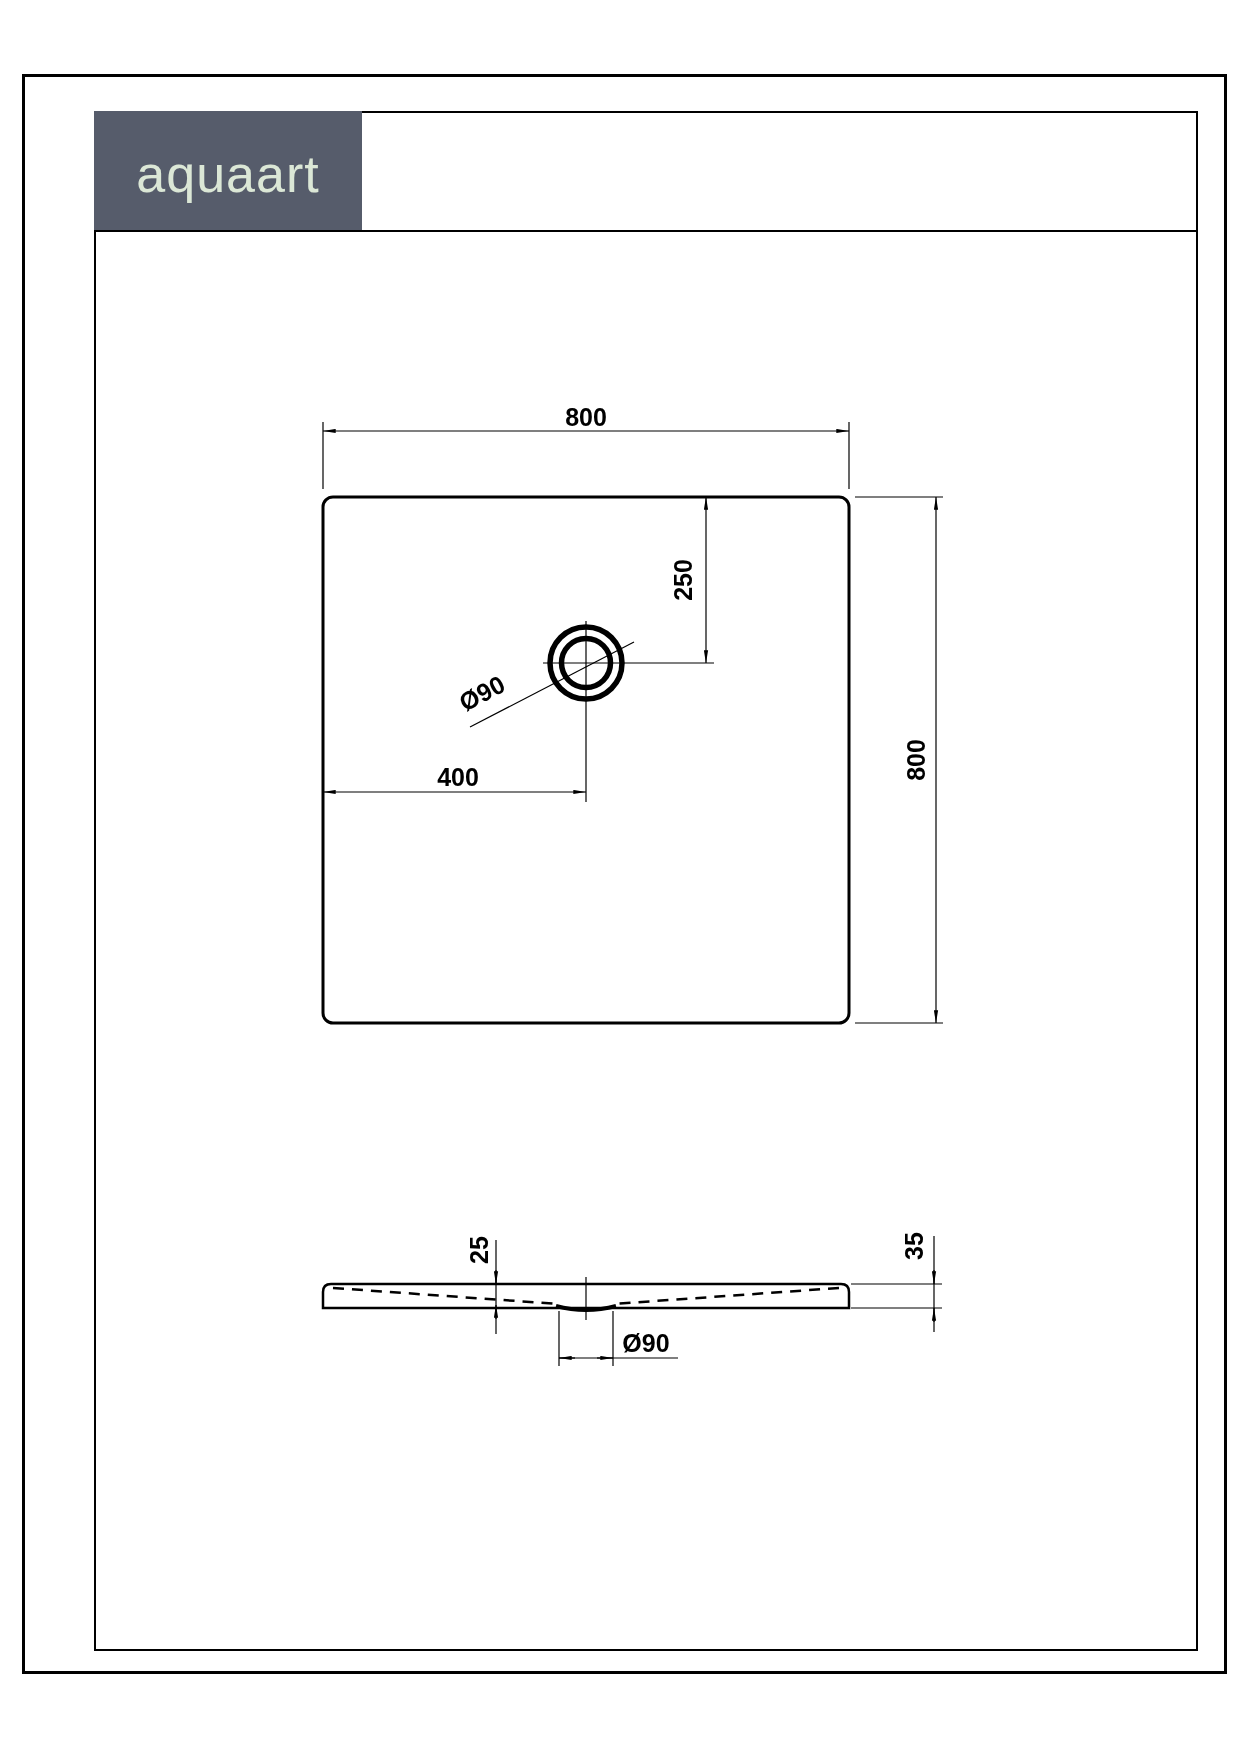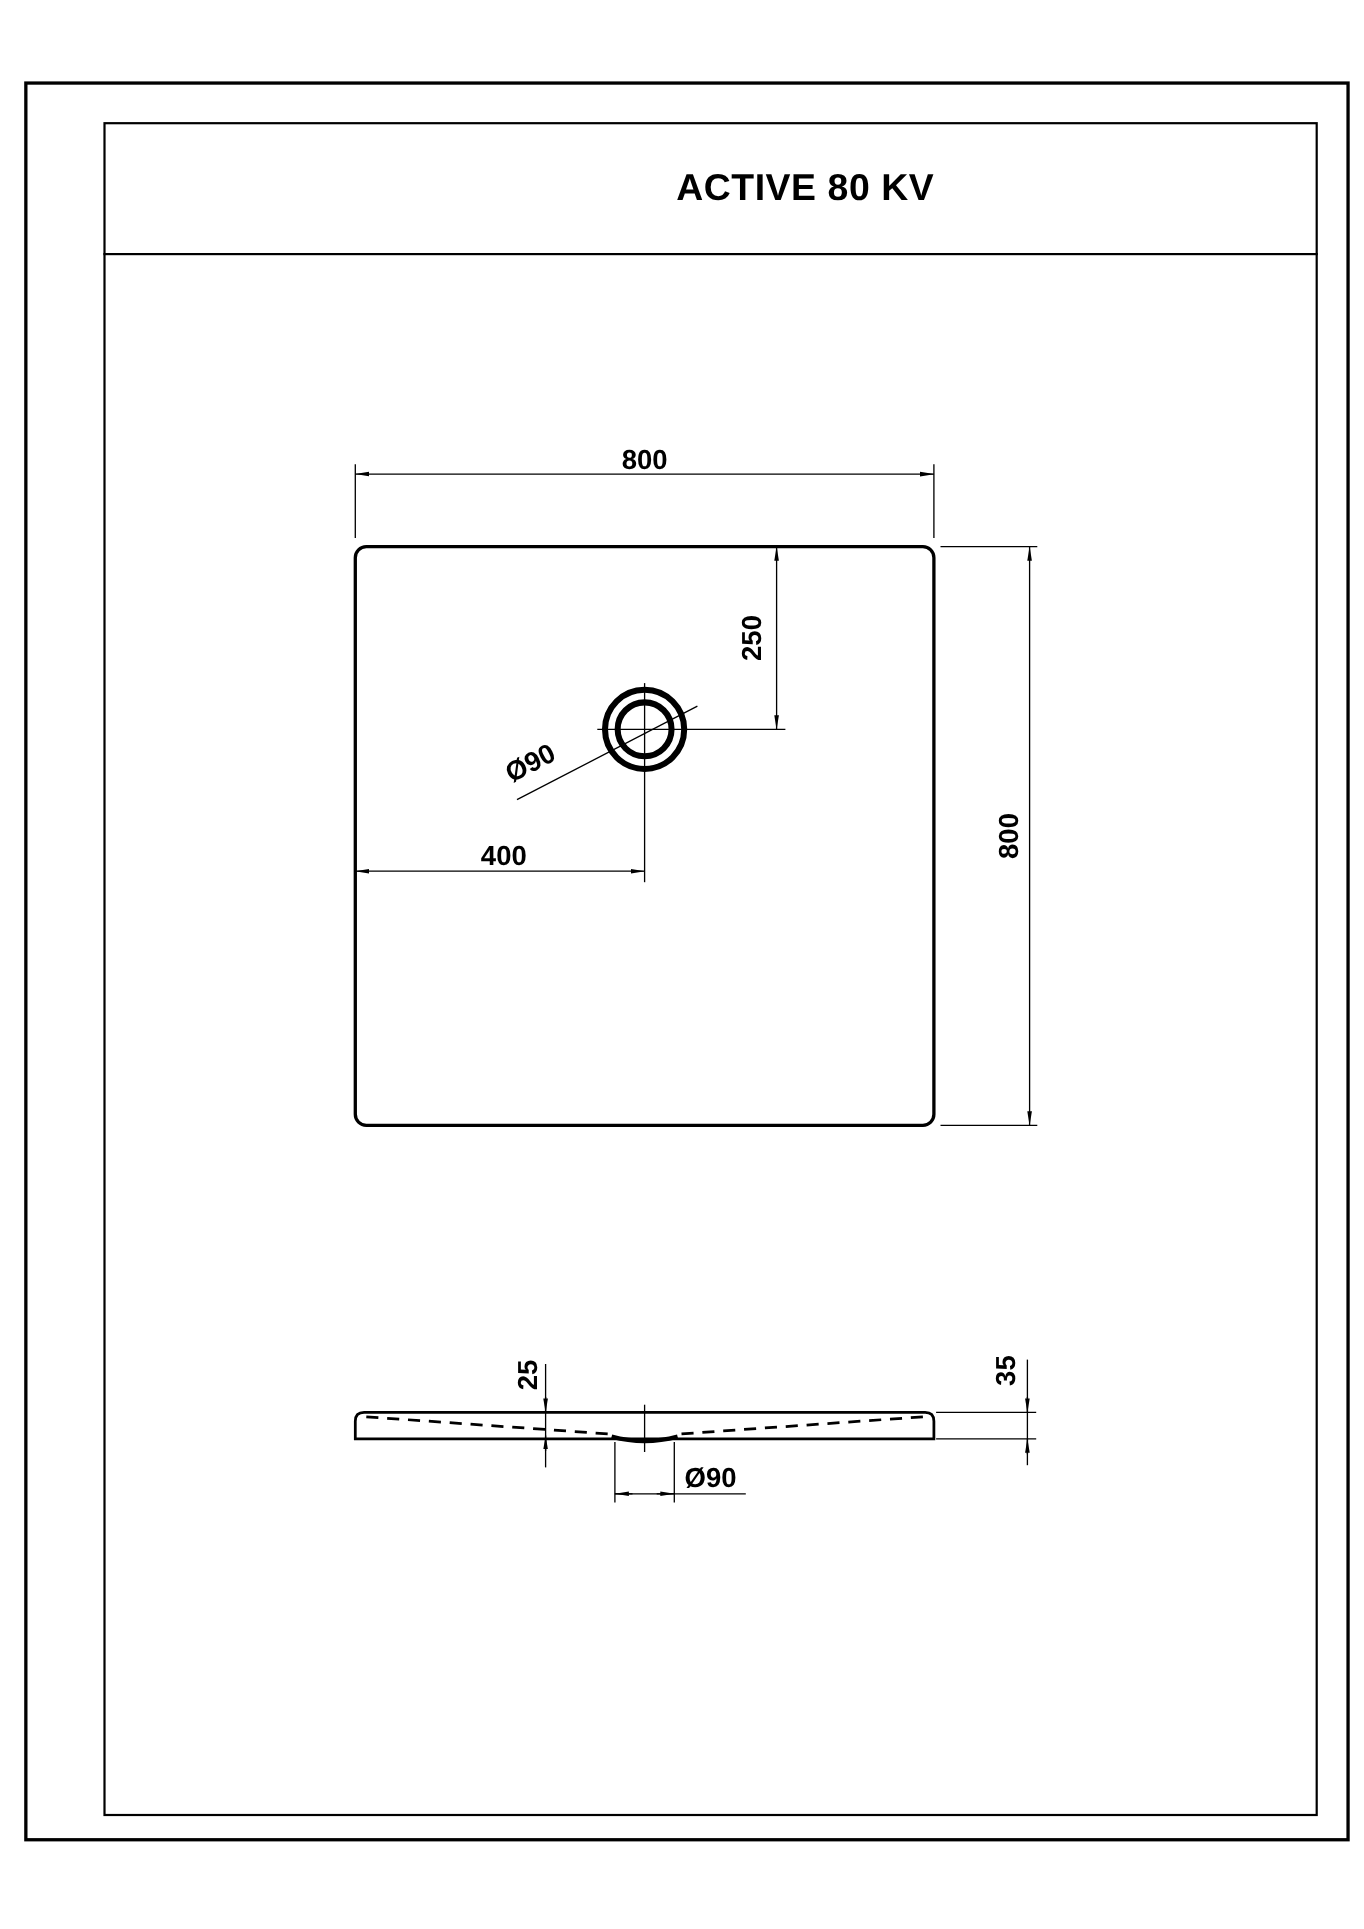--- a/index.html
+++ b/index.html
@@ -45,22 +45,22 @@
   .dip{stroke:#000;stroke-width:4;fill:none;}
 </style>
 </head>
 <body>
 
 <div class="page">
 
   <div class="outer-border"></div>
   <div class="inner-frame"></div>
 
-  <div class="title-area">
-    <span class="title-text">ACTIVE 80 KV</span>
+  <div class="logo-box">
+    <span class="logo-text">aquaart</span>
   </div>
   <div class="header-divider"></div>
 
   <svg width="1240" height="1754" viewBox="0 0 1240 1754">
     <defs>
       <marker id="arr" viewBox="0 0 13 5" refX="12.7" refY="2.5" markerWidth="13" markerHeight="5" markerUnits="userSpaceOnUse" orient="auto-start-reverse">
         <path d="M13,2.5 L0,0.4 L0,4.6 Z" fill="#000"></path>
       </marker>
     </defs>
 

